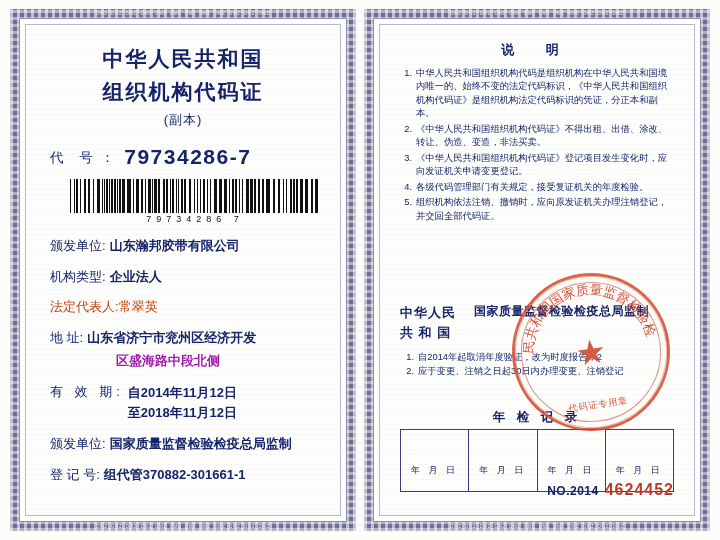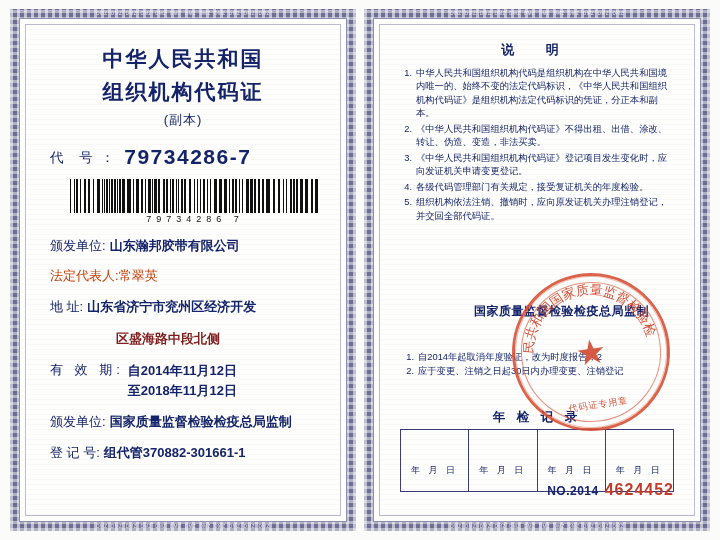--- a/index.html
+++ b/index.html
@@ -91,21 +91,21 @@
     text-align:center;font-size:9px;letter-spacing:5px;color:#111;margin-top:1px;
   }
   .field{
     display:flex;margin-top:13px;padding-left:10px;font-size:13px;color:#15246a;
   }
   .field .lab{white-space:nowrap;}
   .field .val{margin-left:4px;font-weight:bold;}
   .field2{
     display:flex;margin-top:12px;padding-left:10px;font-size:13px;color:#c2410c;
   }
-  .addr-line2{padding-left:76px;font-size:13px;font-weight:bold;color:#7f1d1d;margin-top:14px;}
+  .addr-line2{padding-left:76px;font-size:13px;font-weight:bold;color:#a21caf;margin-top:5px;}
   .valid{
     display:flex;margin-top:13px;padding-left:10px;font-size:13px;color:#15246a;
   }
   .valid .lab{white-space:nowrap;letter-spacing:4px;}
   .valid .vals{margin-left:4px;}
   .valid .vals div{font-weight:bold;line-height:1.5;}
 
   
   .note-title{
     text-align:center;font-size:13px;letter-spacing:14px;color:#15246a;margin-top:6px;font-weight:bold;
@@ -337,20 +337,24 @@
               <i style="width:3px;background:transparent"></i>
             </div>
           <div class="barcode-num">79734286 7</div>
         </div>
 
         <div class="field">
           <span class="lab">颁发单位:</span>
           <span class="val">山东瀚邦胶带有限公司</span>
         </div>
 
+        <div class="field">
+          <span class="lab">机构类型:</span>
+          <span class="val">企业法人</span>
+        </div>
 
         <div class="field2">
           <span class="lab">法定代表人:</span>
           <span class="val">常翠英</span>
         </div>
 
         <div class="field">
           <span class="lab">地    址:</span>
           <span class="val">山东省济宁市兖州区经济开发</span>
         </div>
@@ -404,20 +408,24 @@
           <li>
             <span class="n">4.</span>
             <span class="t">各级代码管理部门有关规定，接受复证机关的年度检验。</span>
           </li>
           <li>
             <span class="n">5.</span>
             <span class="t">组织机构依法注销、撤销时，应向原发证机关办理注销登记，并交回全部代码证。</span>
           </li>
         </ul>
 
+        <div class="org-block">
+          <div>中华人民</div>
+          <div>共 和 国</div>
+        </div>
         <div class="org-right">国家质量监督检验检疫总局监制</div>
 
         <ul class="annual-list">
           <li>
             <span class="n">1.</span>
             <span class="t">自2014年起取消年度验证，改为时度报告；2</span>
           </li>
           <li>
             <span class="n">2.</span>
             <span class="t">应于变更、注销之日起30日内办理变更、注销登记</span>

